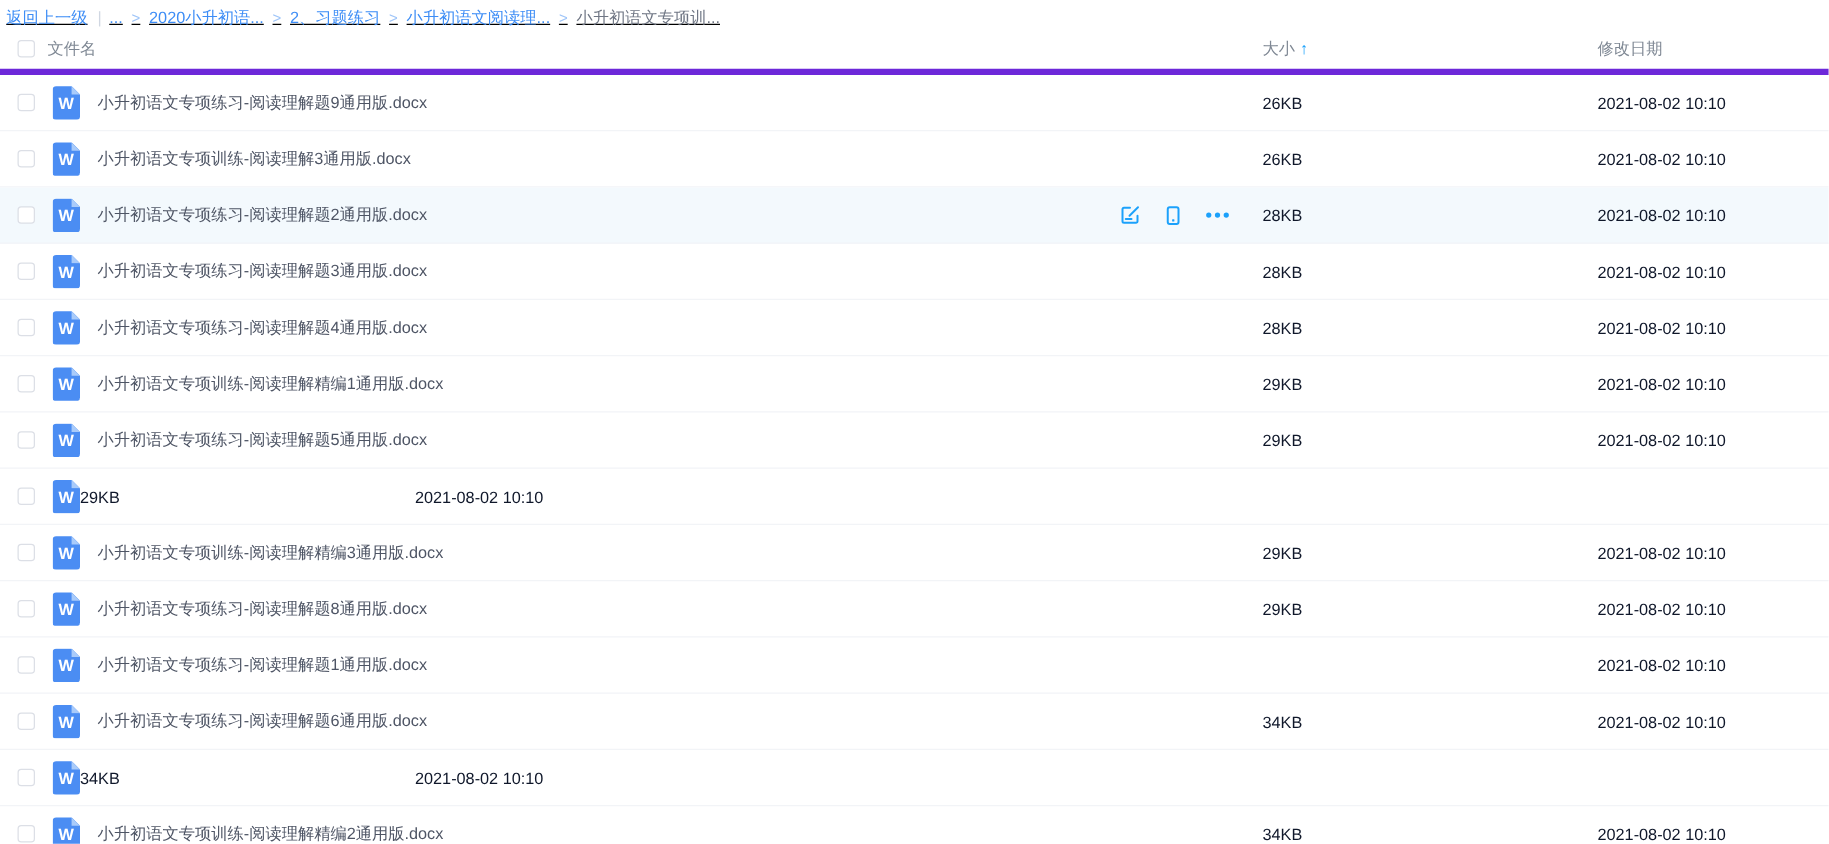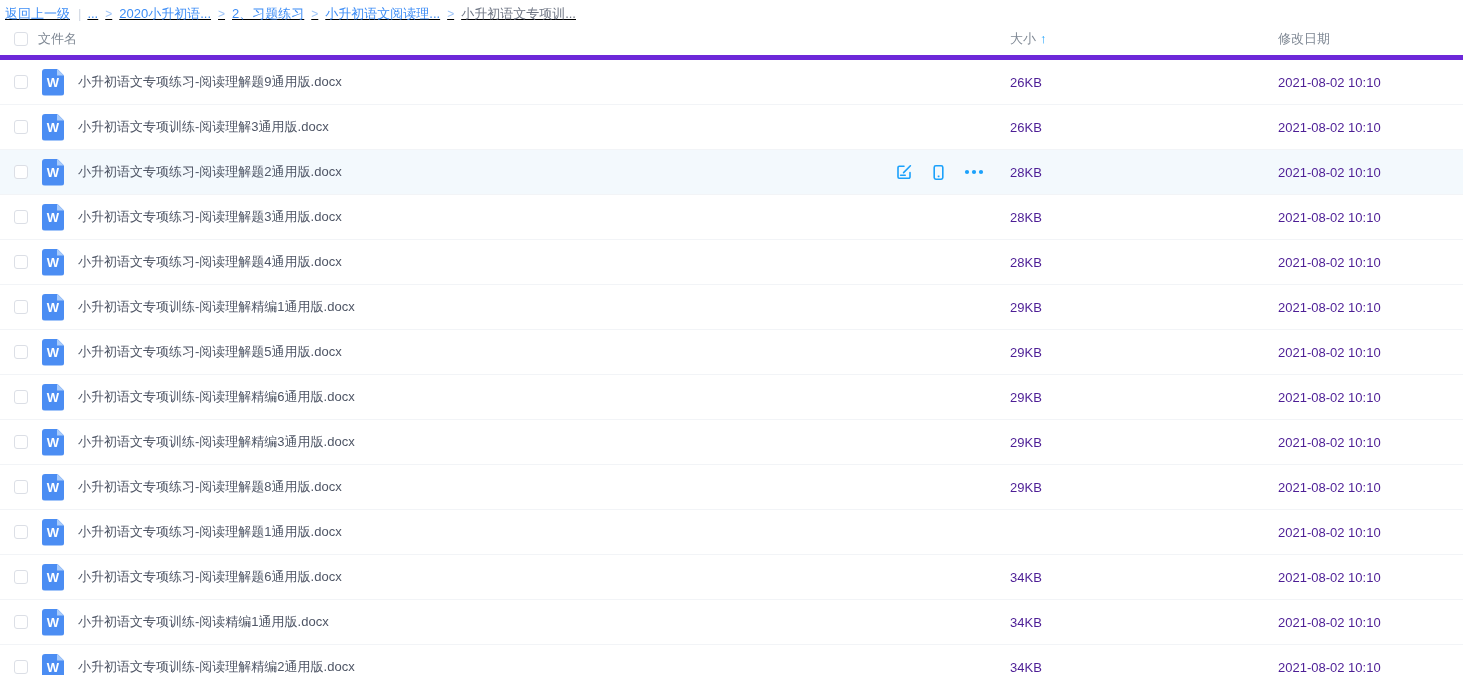--- a/index.html
+++ b/index.html
@@ -32,21 +32,21 @@
   .doc-icon { position: relative; width: 22px; height: 27px; flex: none; margin-left: 14px;
     background: #4b8df3; border-radius: 3px;
     clip-path: polygon(0 0, 15px 0, 22px 7px, 22px 27px, 0 27px); }
   .doc-fold { position: absolute; top: 0; right: 0; width: 7px; height: 7px;
     background: #a9cbfa; clip-path: polygon(0 0, 100% 100%, 0 100%); }
   .doc-glyph { position: absolute; left: 0; right: 0; top: 0; bottom: 0;
     display: flex; align-items: center; justify-content: center;
     color: #ffffff; font-weight: bold; font-size: 13px; }
   .file-name { margin-left: 14px; color: #4e5565; cursor: pointer;
     overflow: hidden; text-overflow: ellipsis; white-space: nowrap; }
-  .cell-size, .cell-date { color: #4c1d95; }
+  .cell-size, .cell-date { color: #0f172a; }
 
   
   .actions { display: none; align-items: center; gap: 17px; margin-left: auto; margin-right: 26px; }
   .row.hovered .actions { display: flex; }
   .action-btn { cursor: pointer; display: flex; align-items: center; }
 </style>
 </head>
 <body>
 
 <div class="breadcrumb">
@@ -194,24 +194,20 @@
     <span class="cell-size col-size">29KB</span>
     <span class="cell-date col-date">2021-08-02 10:10</span>
   </div>
 
   <div class="row">
     <span class="checkbox"></span>
     <span class="doc-icon">
       <span class="doc-fold"></span>
       <span class="doc-glyph">W</span>
     </span>
-    <span class="flex-fill">
-      <span class="file-name">小升初语文专项训练-阅读理解精编6通用版.docx</span>
-
-    </span>
     <span class="cell-size col-size">29KB</span>
     <span class="cell-date col-date">2021-08-02 10:10</span>
   </div>
 
   <div class="row">
     <span class="checkbox"></span>
     <span class="doc-icon">
       <span class="doc-fold"></span>
       <span class="doc-glyph">W</span>
     </span>
@@ -263,24 +259,20 @@
     <span class="cell-size col-size">34KB</span>
     <span class="cell-date col-date">2021-08-02 10:10</span>
   </div>
 
   <div class="row">
     <span class="checkbox"></span>
     <span class="doc-icon">
       <span class="doc-fold"></span>
       <span class="doc-glyph">W</span>
     </span>
-    <span class="flex-fill">
-      <span class="file-name">小升初语文专项训练-阅读精编1通用版.docx</span>
-
-    </span>
     <span class="cell-size col-size">34KB</span>
     <span class="cell-date col-date">2021-08-02 10:10</span>
   </div>
 
   <div class="row">
     <span class="checkbox"></span>
     <span class="doc-icon">
       <span class="doc-fold"></span>
       <span class="doc-glyph">W</span>
     </span>

